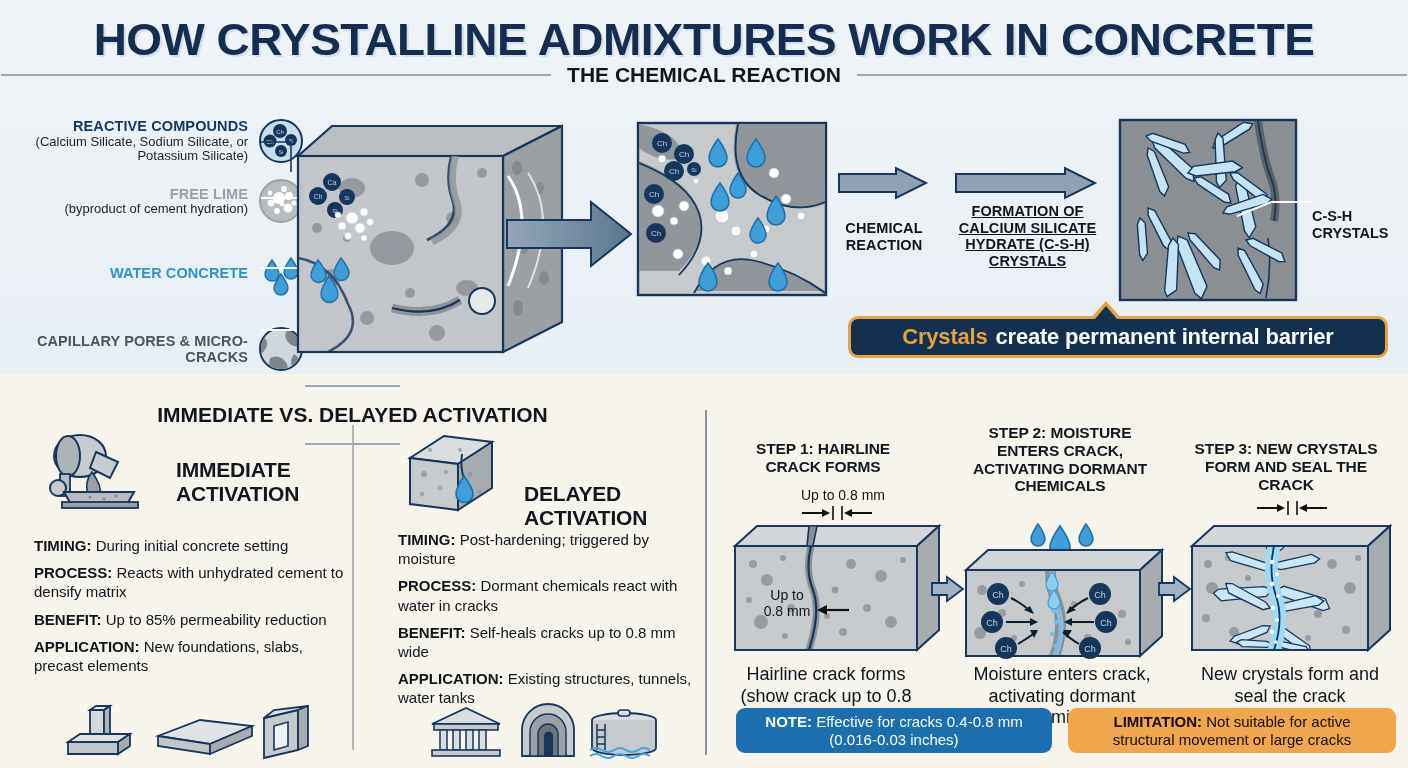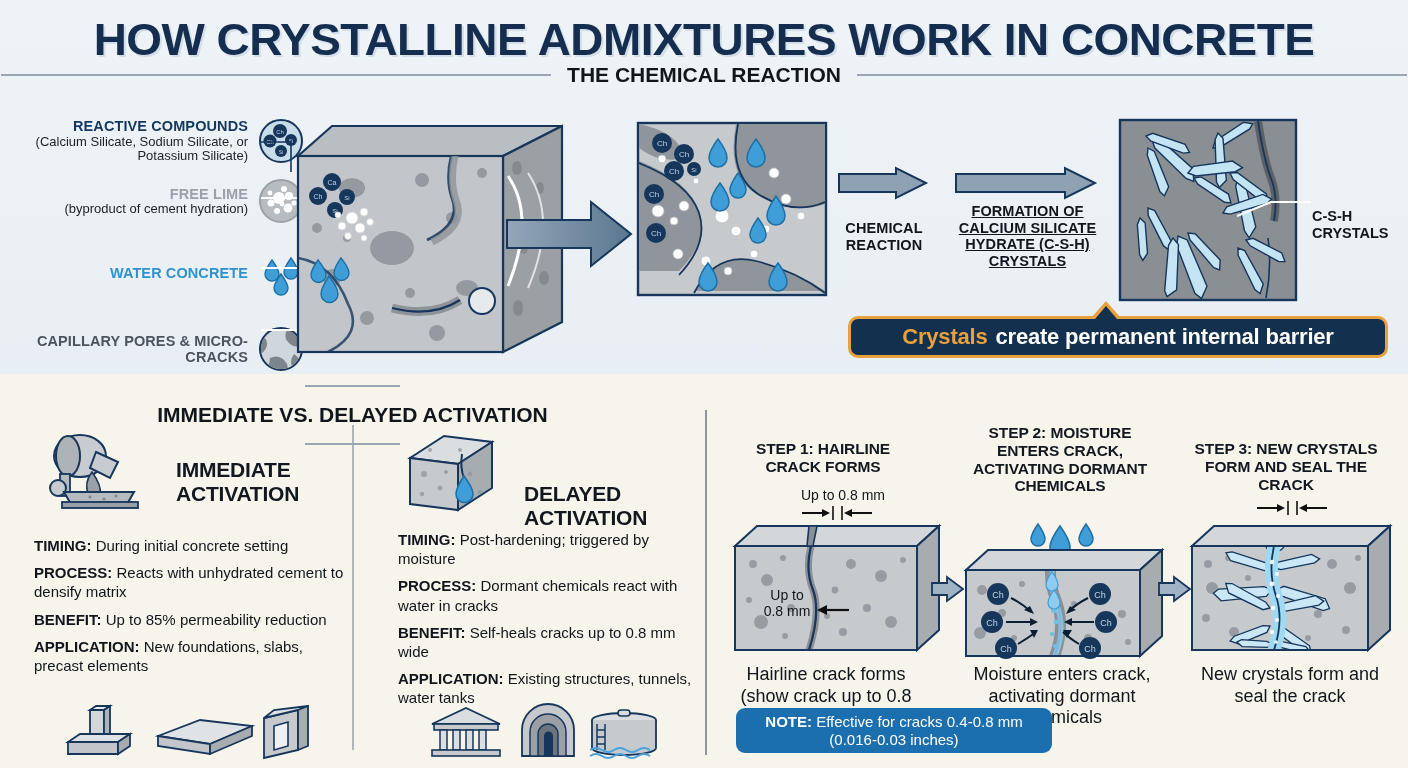--- a/index.html
+++ b/index.html
@@ -837,14 +837,20 @@
     <div>New crystals form and</div>
     <div>seal the crack</div>
   </div>
 
   <div class="note-box note-blue" style="left:736px;top:708px;width:316px;height:45px;">
     <div>
       <span><b>NOTE:</b><span> Effective for cracks 0.4-0.8 mm</span></span><br>
       <span>(0.016-0.03 inches)</span>
     </div>
   </div>
+  <div class="note-box note-orange" style="left:1068px;top:708px;width:328px;height:45px;">
+    <div>
+      <span><b>LIMITATION:</b><span> Not suitable for active</span></span><br>
+      <span>structural movement or large cracks</span>
+    </div>
+  </div>
 
 </div>
 
 </body></html>

